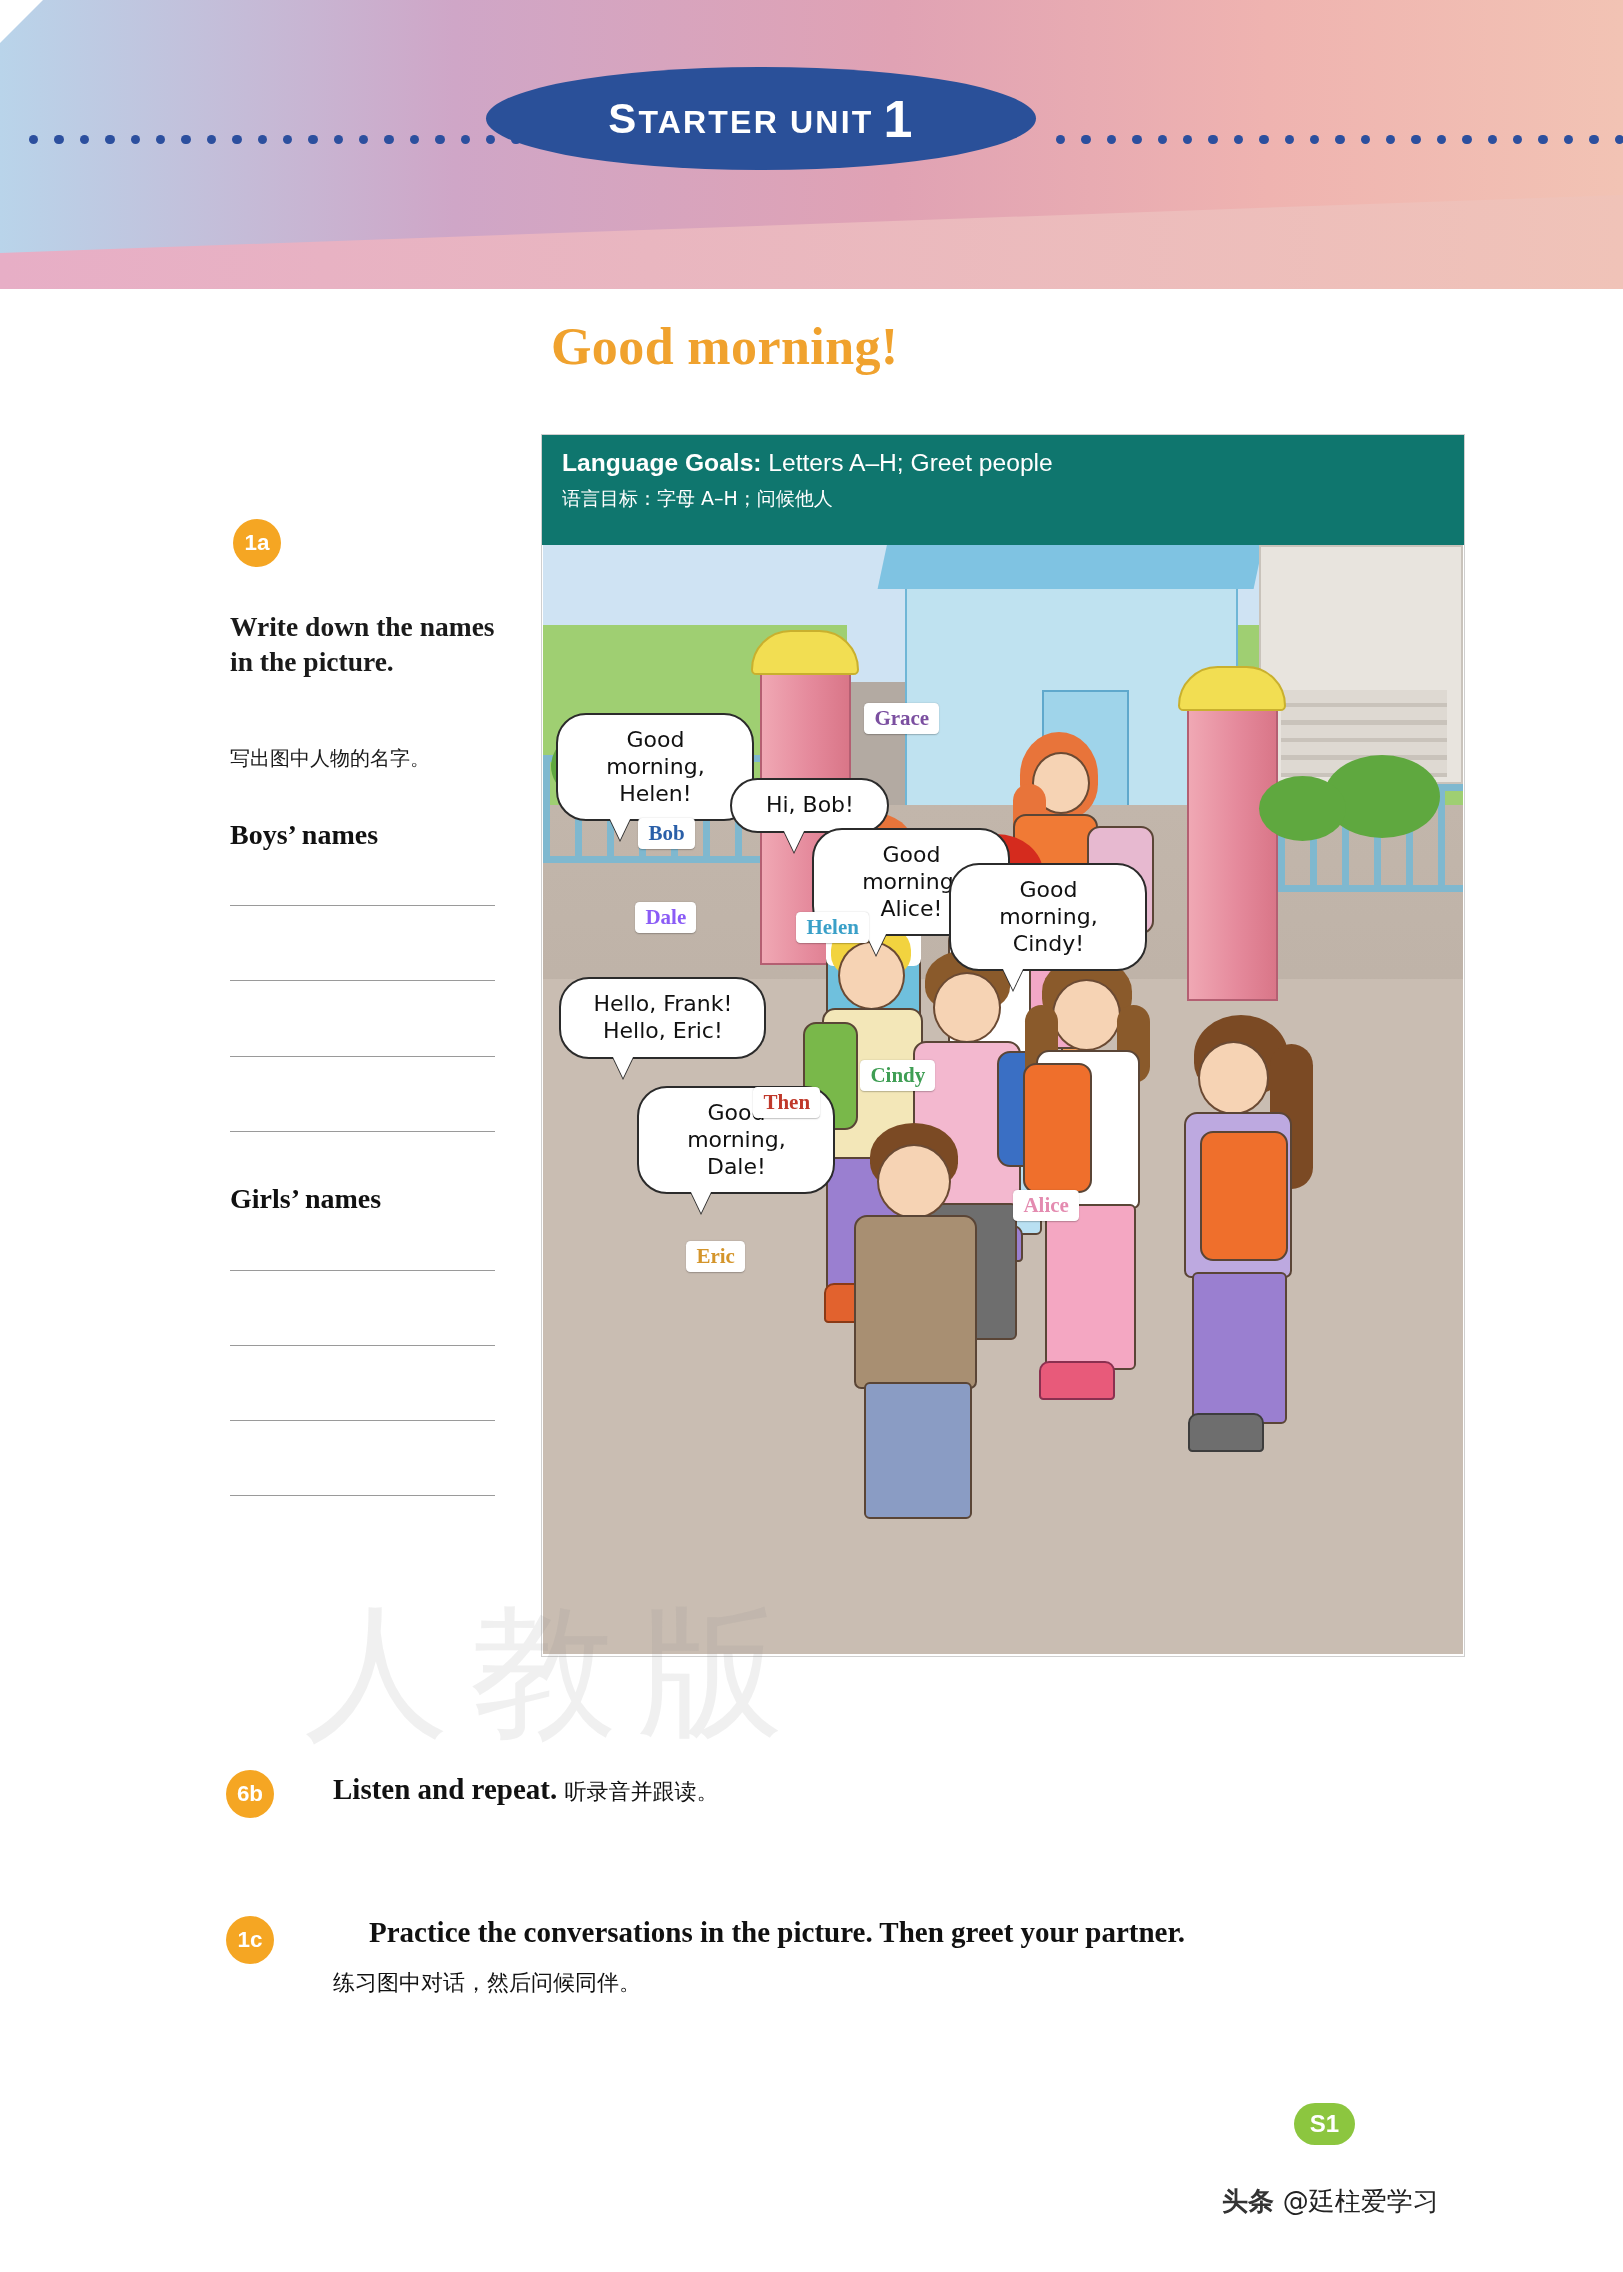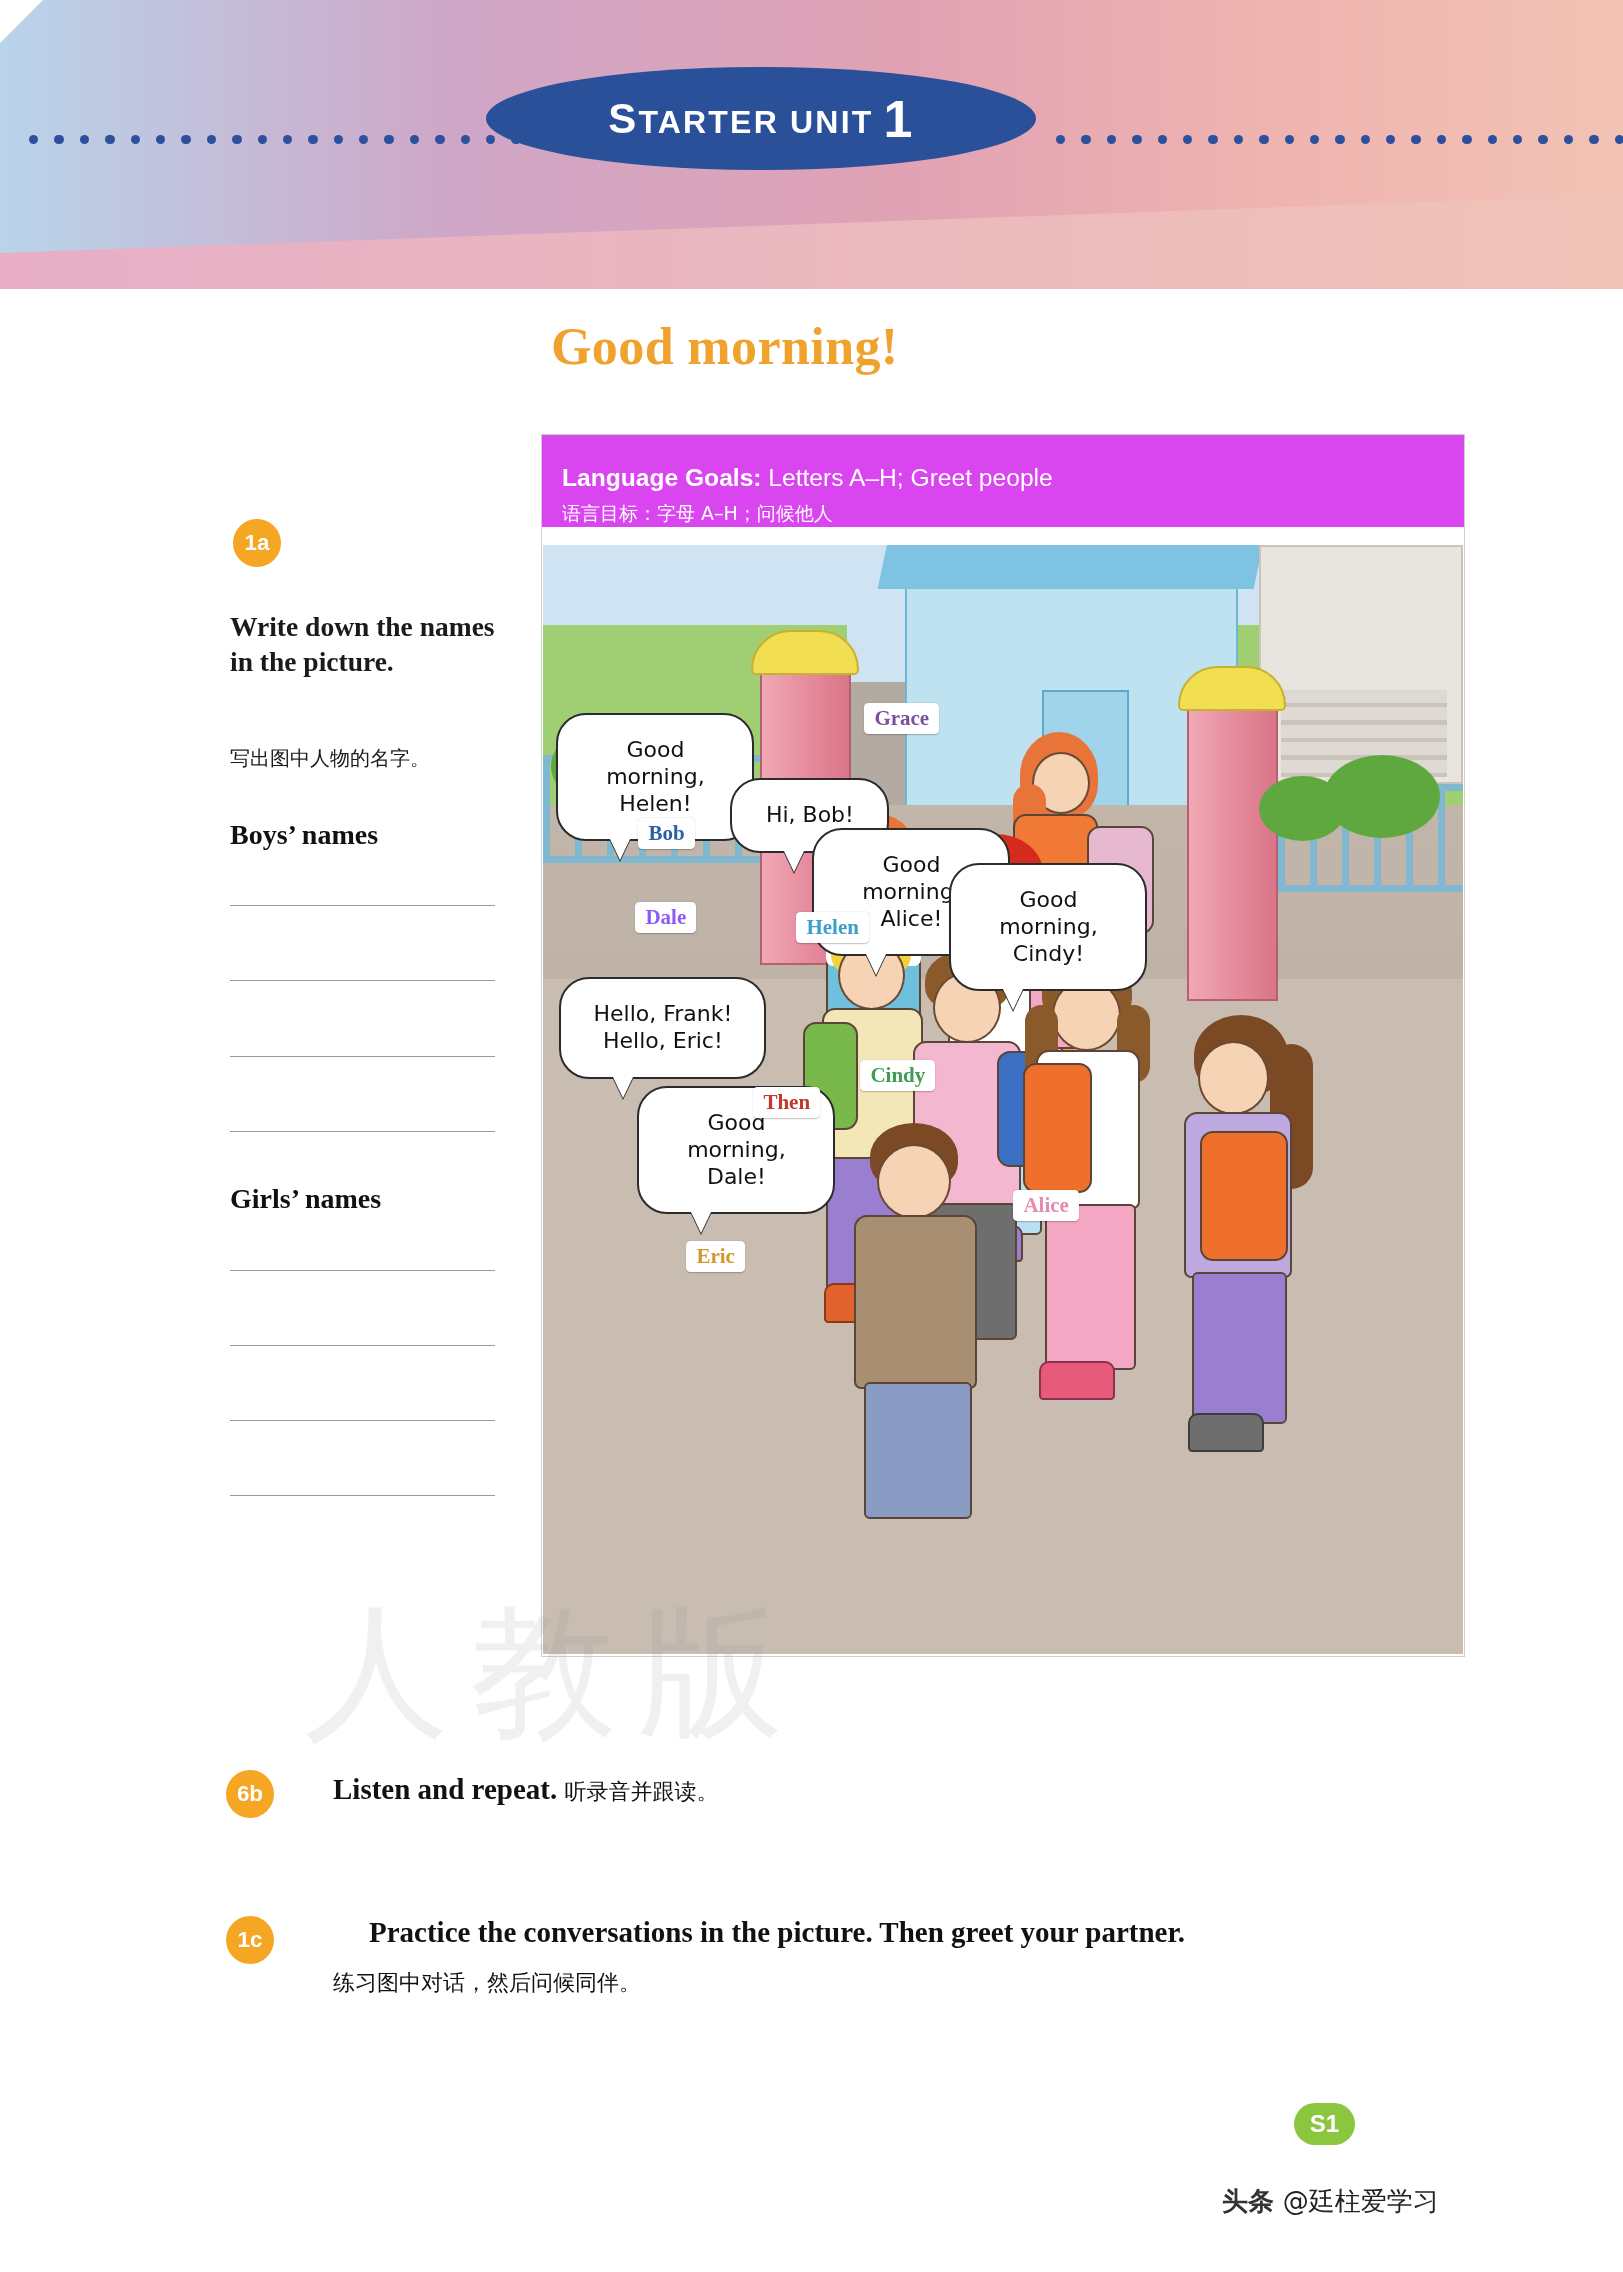--- a/index.html
+++ b/index.html
@@ -163,25 +163,25 @@
     width: 924px;
     height: 1223px;
     background: #ffffff;
     border: 1.4px solid #cfcfcf;
     box-sizing: border-box;
   }
   .goals-bar {
     position: absolute;
     left: 0; top: 0;
     width: 100%;
-    height: 92px;
-    background: #d946ef;
+    height: 110px;
+    background: #0f766e;
     color: #fff;
     box-sizing: border-box;
-    padding: 28px 20px 0 20px;
+    padding: 13px 20px 0 20px;
   }
   .goals-en {
     font-family: "Liberation Sans", sans-serif;
     font-size: 24.6px;
     line-height: 1.25;
   }
   .goals-en b { font-weight: bold; }
   .goals-cn {
     font-family: "DejaVu Sans", sans-serif;
     font-size: 19px;
@@ -277,21 +277,21 @@
     font-size:21px;
     box-shadow:0 0.7px 1.4px rgba(0,0,0,0.25);
     white-space:nowrap;
   }
   
   .bubble {
     position:absolute;
     background:#ffffff;
     border:2.2px solid #2b2b2b;
     border-radius:30px;
-    padding:22px 19px;
+    padding:12px 19px;
     font-family:"DejaVu Sans", sans-serif;
     font-size:22px;
     line-height:1.22;
     text-align:center;
     color:#111;
     white-space:pre-line;
   }
   .bubble:after {
     content:"";
     position:absolute;

